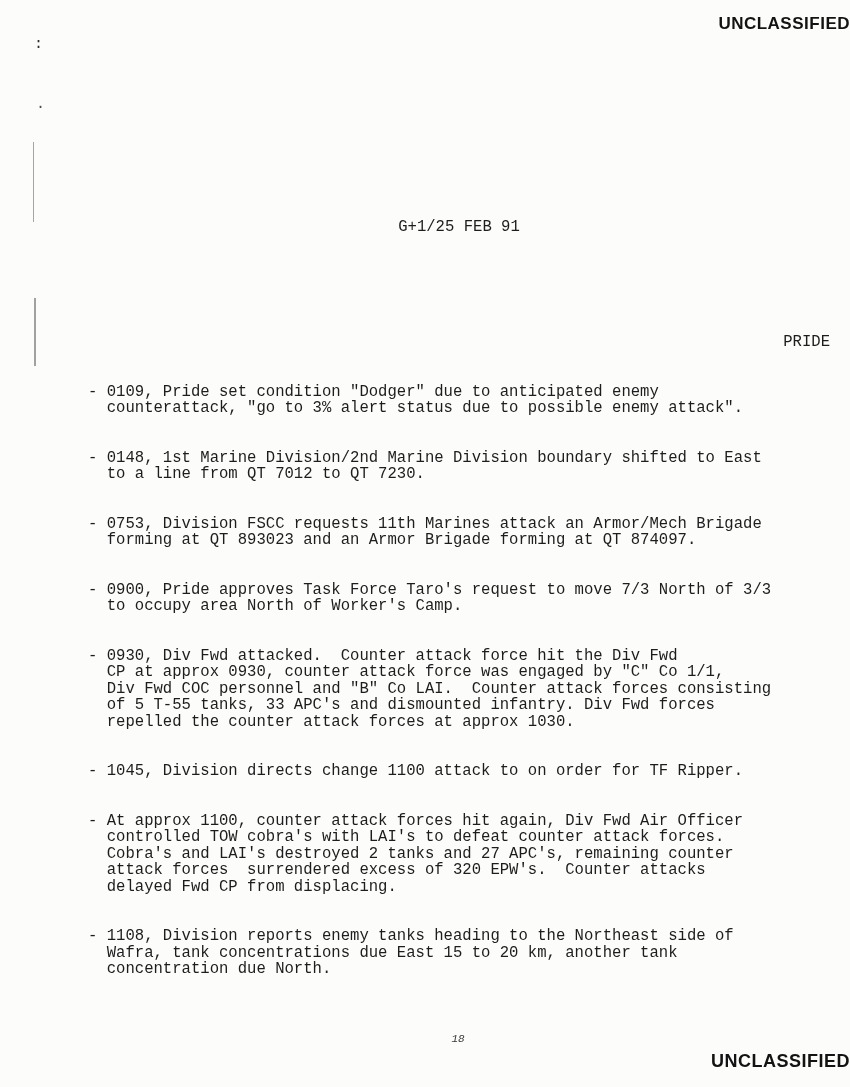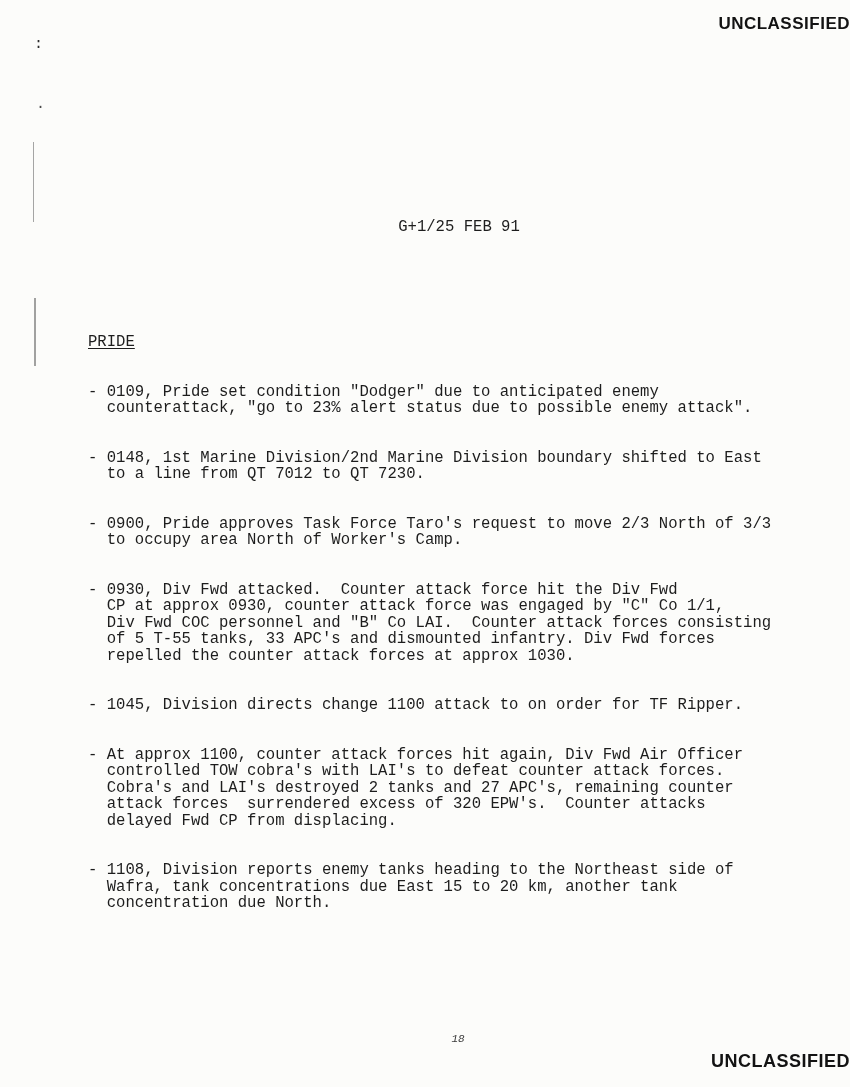--- a/index.html
+++ b/index.html
@@ -41,23 +41,23 @@
     position: absolute;
     left: 88px;
     top: 169px;
     width: 742px;
     font-size: 15.6px;
     line-height: 16.5px;
     white-space: pre-wrap;
   }
   .date-line { margin-bottom: 16.5px; white-space: pre-wrap; text-align: center; }
   .section-title {
-    text-decoration: underline;
     text-underline-offset: 2px;
     white-space: pre-wrap;
+    text-align: right;
   }
   .entry { white-space: pre-wrap; }
   
   .artifact-colon {
     position: absolute;
     left: 34px;
     top: 36px;
     font-size: 15px;
     color: #2b2b2b;
   }
@@ -99,24 +99,26 @@
   <div class="artifact-line-1"></div>
   <div class="artifact-line-2"></div>
 
   <div class="body-text">
 
     <div class="date-line">G+1/25 FEB 91</div>
 
     <div class="section">
       <div class="section-title">PRIDE</div>
       <div class="entry">- 0109, Pride set condition "Dodger" due to anticipated enemy
-  counterattack, "go to 23% alert status due to possible enemy attack".</div>
+  counterattack, "go to 3% alert status due to possible enemy attack".</div>
       <div class="entry">- 0148, 1st Marine Division/2nd Marine Division boundary shifted to East
   to a line from QT 7012 to QT 7230.</div>
-      <div class="entry">- 0900, Pride approves Task Force Taro's request to move 2/3 North of 3/3
+      <div class="entry">- 0753, Division FSCC requests 11th Marines attack an Armor/Mech Brigade
+  forming at QT 893023 and an Armor Brigade forming at QT 874097.</div>
+      <div class="entry">- 0900, Pride approves Task Force Taro's request to move 7/3 North of 3/3
   to occupy area North of Worker's Camp.</div>
       <div class="entry">- 0930, Div Fwd attacked.  Counter attack force hit the Div Fwd
   CP at approx 0930, counter attack force was engaged by "C" Co 1/1,
   Div Fwd COC personnel and "B" Co LAI.  Counter attack forces consisting
   of 5 T-55 tanks, 33 APC's and dismounted infantry. Div Fwd forces
   repelled the counter attack forces at approx 1030.</div>
       <div class="entry">- 1045, Division directs change 1100 attack to on order for TF Ripper.</div>
       <div class="entry">- At approx 1100, counter attack forces hit again, Div Fwd Air Officer
   controlled TOW cobra's with LAI's to defeat counter attack forces.
   Cobra's and LAI's destroyed 2 tanks and 27 APC's, remaining counter

